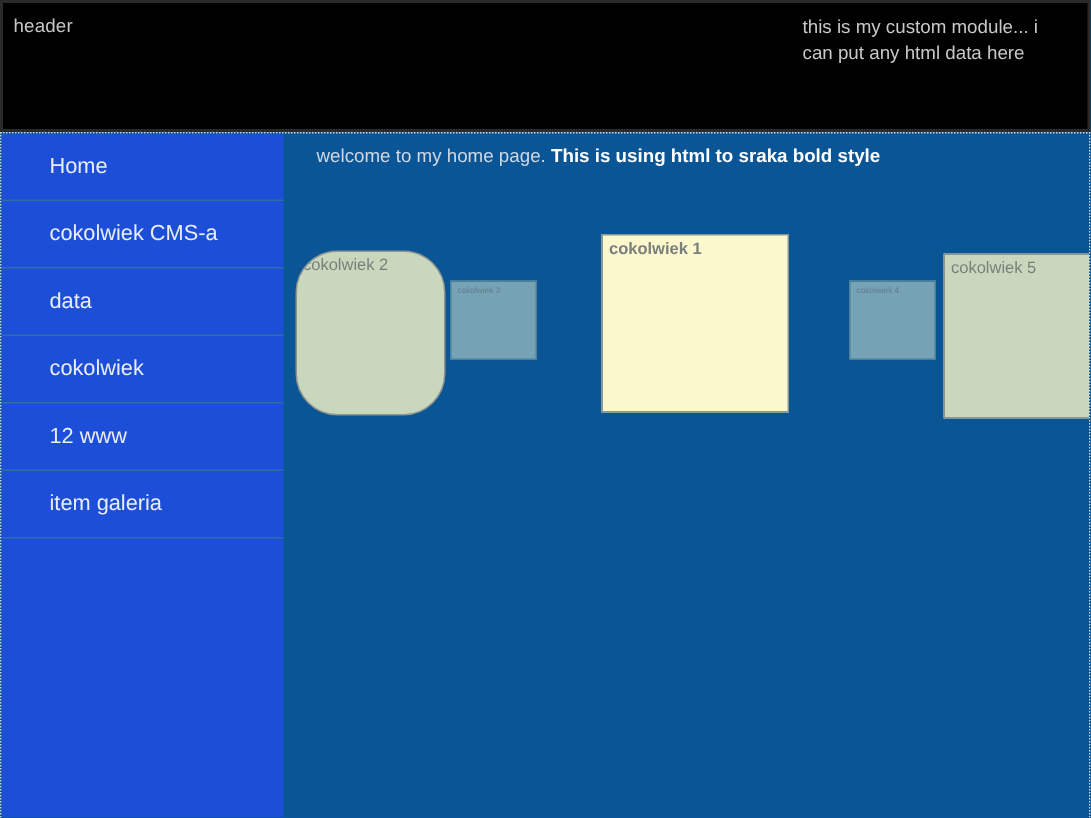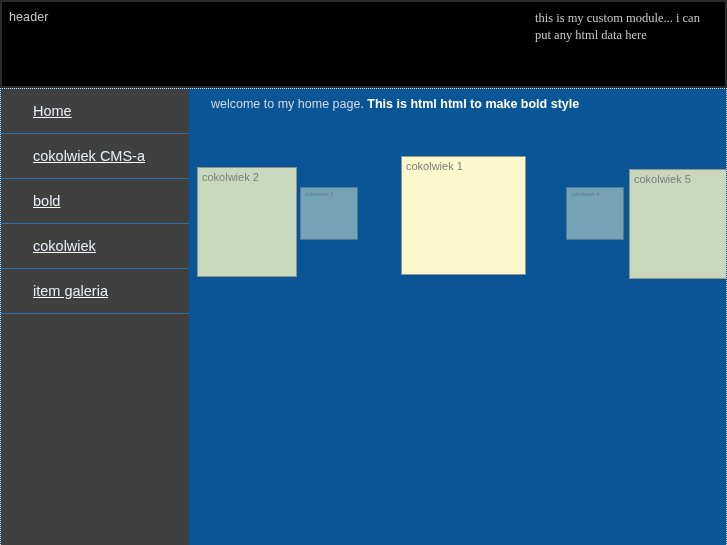--- a/index.html
+++ b/index.html
@@ -50,21 +50,20 @@
   }
   .header-module {
     position: absolute;
     right: 25px;
     top: 8px;
     width: 165px;
     font-size: 12.5px;
     color: #c8c8c8;
     line-height: 17px;
     text-align: left;
-    font-family: Liberation Serif, serif;
   }
 
   
   .body-wrap {
     position: absolute;
     left: 0;
     top: 88px;
     width: 727px;
     height: 457px;
     background: #0a5596;
@@ -75,23 +74,22 @@
     overflow: hidden;
   }
 
   
   .sidebar {
     position: absolute;
     left: 0;
     top: 0;
     width: 188px;
     height: 457px;
-    background: #404040;
-    overflow: hidden;
-    text-decoration: underline;
+    background: #1d4ed8;
+    overflow: hidden;
   }
   .nav-list {
     list-style: none;
     margin: 0;
     padding: 0;
   }
   .nav-item {
     display: block;
     padding: 12px 10px 12px 32px;
     border-bottom: 1px solid #2f6fa8;
@@ -145,52 +143,53 @@
   }
   .box-label.tiny {
     font-size: 5.5px;
     line-height: 7px;
     margin: 3px 0 0 4px;
     color: #5f7c8a;
   }
 
   .box-green  { background: #c9d8bd; }
   .box-blue   { background: #75a3b5; border-color: #4c7f96; }
-  .box-yellow { background: #fbf8ce; }
+  .box-yellow { background: #fbf8ce; font-weight: bold; }
 </style>
 </head>
 <body>
 
 <div id="page">
 
   <div class="site-header">
     <div class="header-title">header</div>
     <div class="header-module">this is my custom module... i can put any html data here</div>
   </div>
 
   <div class="body-wrap">
 
     <nav class="sidebar">
       <ul class="nav-list">
         <li class="nav-item">Home</li>
         <li class="nav-item">cokolwiek CMS-a</li>
-        <li class="nav-item">bold</li>
+        <li class="nav-item">data</li>
         <li class="nav-item">cokolwiek</li>
+        <li class="nav-item">12 www</li>
         <li class="nav-item">item galeria</li>
 
       </ul>
     </nav>
 
     <main class="main-content">
 
       <div class="intro-line">
-        <span>welcome to my home page. </span><b>This is html html to make bold style</b>
-      </div>
-
-      <div class="box box-green" style="left:8px; top:78px; width:100px; height:110px;">
+        <span>welcome to my home page. </span><b>This is using html to sraka bold style</b>
+      </div>
+
+      <div class="box box-green" style="left:8px; top:78px; width:100px; height:110px;border-radius:28px;">
         <span class="box-label">cokolwiek 2</span>
       </div>
 
       <div class="box box-blue" style="left:111px; top:98px; width:58px; height:53px;">
         <span class="box-label tiny">cokolwiek 3</span>
       </div>
 
       <div class="box box-yellow" style="left:212px; top:67px; width:125px; height:119px;">
         <span class="box-label">cokolwiek 1</span>
       </div>

